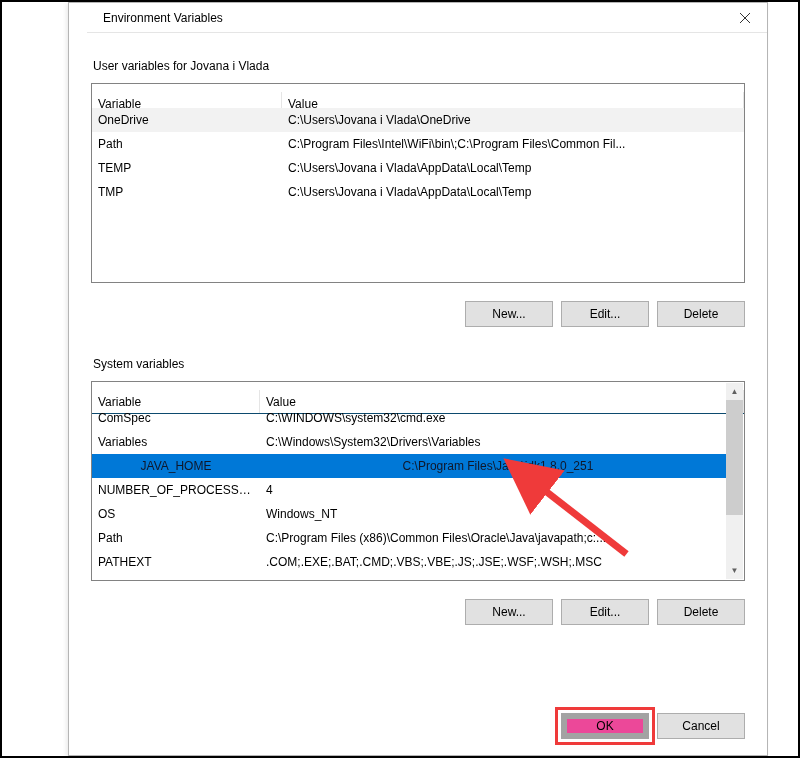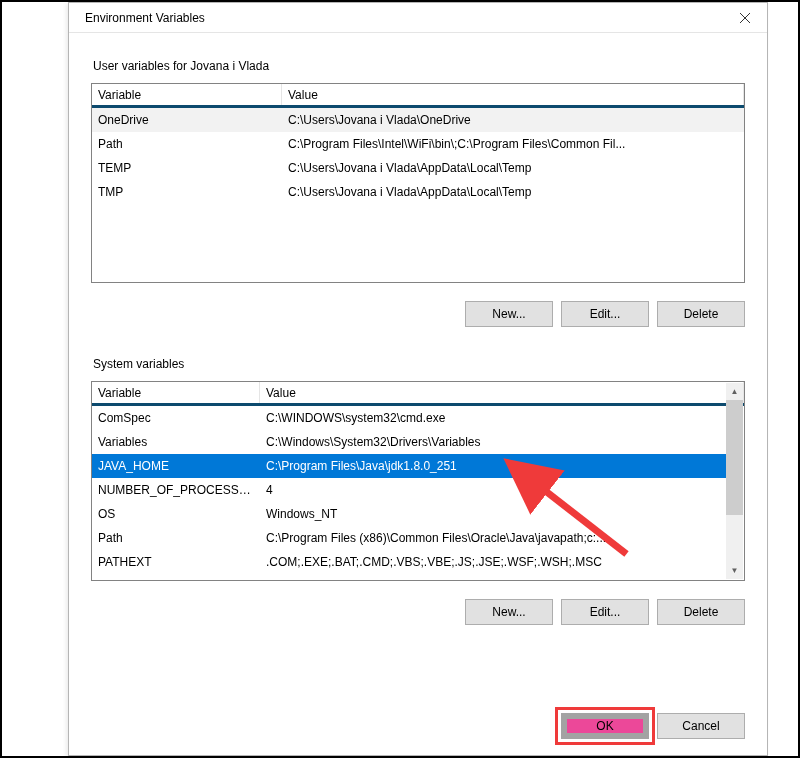--- a/index.html
+++ b/index.html
@@ -32,20 +32,21 @@
     display: flex;
     flex-direction: column;
   }
   .titlebar {
     display: flex;
     align-items: center;
     justify-content: space-between;
     height: 30px;
     padding-left: 16px;
     border-bottom: 1px solid #e5e5e5;
+    margin-left: 18px;
   }
   .titlebar .title {
     font-size: 12px;
   }
   .close-btn {
     width: 44px;
     height: 29px;
     display: flex;
     align-items: center;
     justify-content: center;
@@ -75,21 +76,22 @@
     background: #fff;
   }
   .user-table { height: 200px; }
   .sys-table { height: 200px; }
   .table-header, .table-row {
     display: flex;
     height: 24px;
     align-items: center;
   }
   .table-header {
-    border-bottom: 3px solid #0c4a6e;
+    border-bottom: 1px solid #0c4a6e;
+    margin-top: 8px;
   }
   .table-header .cell {
     border-right: 1px solid #e5e5e5;
     height: 100%;
     display: flex;
     align-items: center;
   }
   .cell {
     padding: 0 6px;
     white-space: nowrap;
@@ -102,21 +104,22 @@
   .col-val { flex: 1; }
   .table-body {
     position: absolute;
     top: 24px; left: 0; right: 0; bottom: 0;
     overflow: hidden;
   }
   .sys-table .table-body { right: 8px; }
   .row-selected-light { background: #f2f2f2; }
   .row-selected-blue {
     background: #0078d7;
-    color: #ffffff;
+    color: #0f172a;
+    text-align: center;
   }
   .scrollbar {
     position: absolute;
     top: 1px; right: 1px; bottom: 1px;
     width: 17px;
     background: #f0f0f0;
   }
   .scroll-thumb {
     position: absolute;
     left: 0; right: 0;

